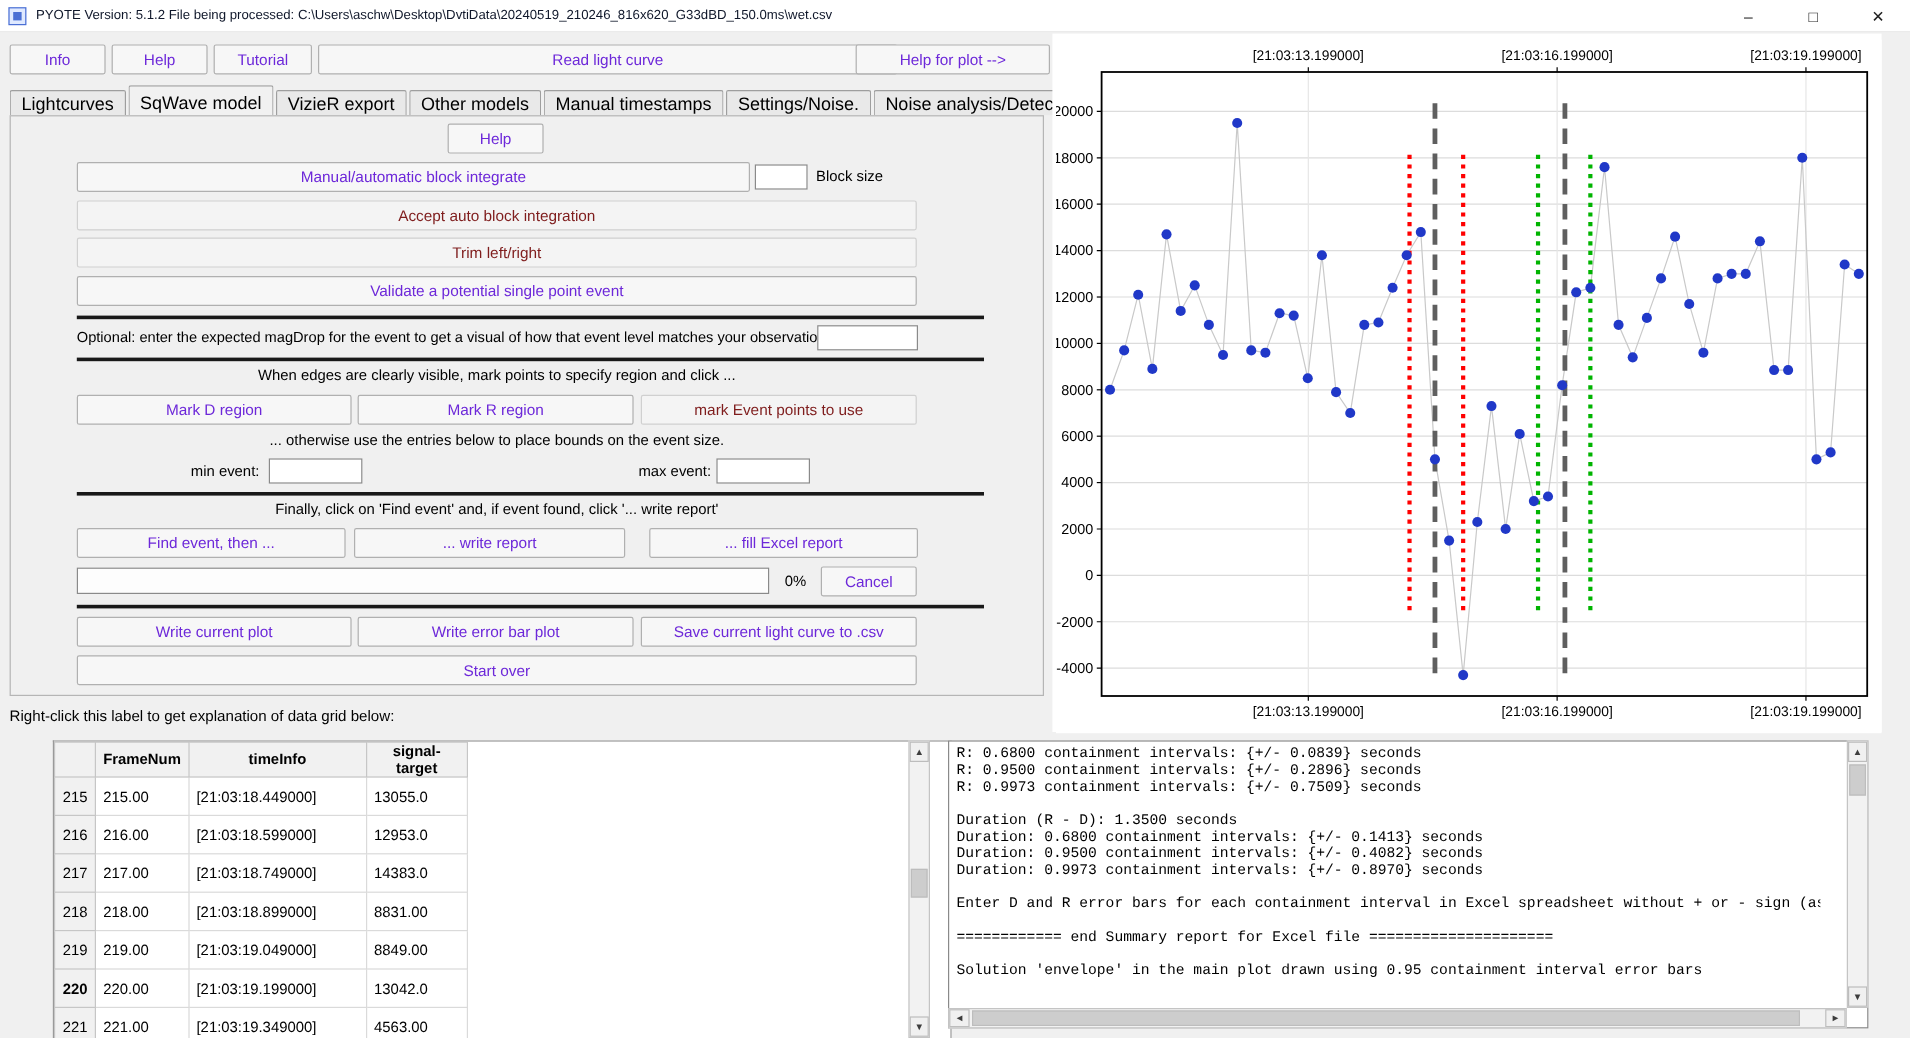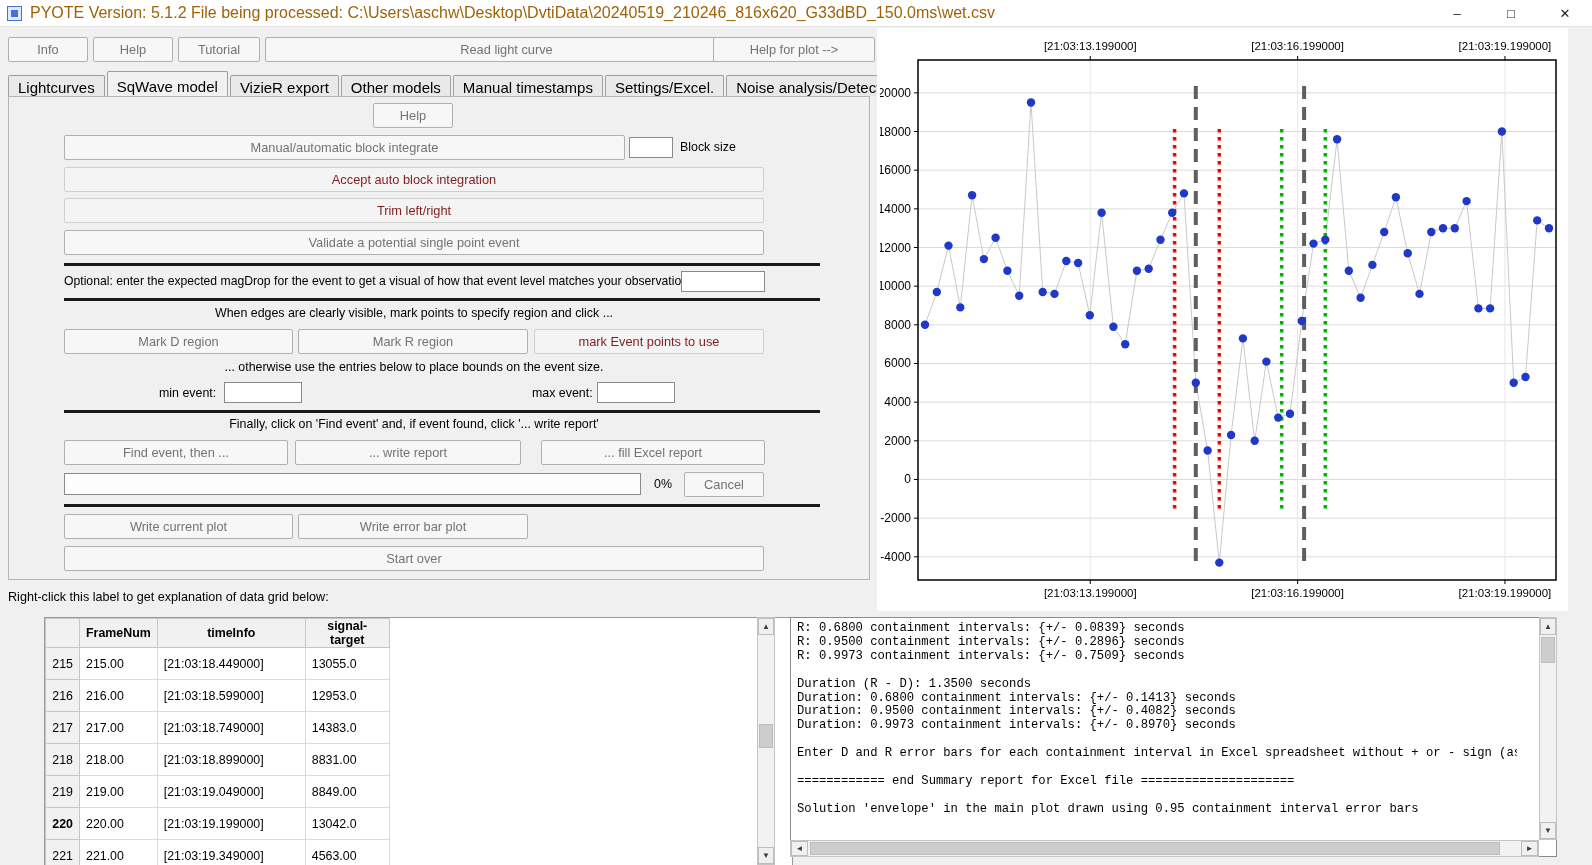--- a/index.html
+++ b/index.html
@@ -3,26 +3,26 @@
 <meta charset="utf-8">
 <style>
   *{box-sizing:border-box;margin:0;padding:0;}
   html,body{width:1592px;height:865px;overflow:hidden;font-family:"Liberation Sans",sans-serif;background:#f0f0f0;}
   #root{position:relative;width:1592px;height:865px;background:#f0f0f0;}
 
   
   .titlebar{position:absolute;left:0;top:0;width:1592px;height:27px;background:#ffffff;border-bottom:1px solid #e6e6e6;display:flex;align-items:center;}
   .app-icon{width:15px;height:15px;margin-left:7px;border:1px solid #4a6fd4;background:#dfe9ff;position:relative;}
   .app-icon::after{content:"";position:absolute;left:3px;top:3px;width:7px;height:7px;background:#4a6fd4;}
-  .title-text{font-size:16px;color:#a16207;margin-left:8px;white-space:nowrap;}
+  .title-text{font-size:11px;color:#0f172a;margin-left:8px;white-space:nowrap;}
   .win-controls{position:absolute;right:0;top:0;height:27px;display:flex;}
   .win-btn{width:54px;height:27px;display:flex;align-items:center;justify-content:center;font-size:13px;color:#222;}
 
   
-  .btn{position:absolute;background:#f7f7f7;border:1px solid #b0b0b0;border-radius:2px;font-size:12.8px;color:#737373;display:flex;align-items:center;justify-content:center;height:25px;white-space:nowrap;}
+  .btn{position:absolute;background:#f7f7f7;border:1px solid #b0b0b0;border-radius:2px;font-size:12.8px;color:#6d28d9;display:flex;align-items:center;justify-content:center;height:25px;white-space:nowrap;}
   .btn.disabled{color:#7f1d1d;border-color:#d0d0d0;background:#f4f4f4;}
   .input{position:absolute;background:#ffffff;border:1px solid #8a8a8a;height:21px;font-size:12.5px;padding:0 3px;}
   .lbl{position:absolute;font-size:12.4px;color:#000;white-space:nowrap;}
   .lbl.center{text-align:center;}
   .sep{position:absolute;height:3px;background:#191919;}
 
   
   .tabs{position:absolute;left:8px;top:71px;height:25px;display:flex;align-items:flex-end;}
   .tab{border:1px solid #9e9e9e;border-bottom:none;background:#e9e9e9;padding:3px 9px 4px 9px;font-size:15px;margin-right:2px;border-radius:2px 2px 0 0;height:21px;white-space:nowrap;}
   .tab.active{background:#f1f1f1;height:25px;padding-top:6px;}
@@ -72,21 +72,21 @@
   <div class="btn" style="left:178px;top:37px;width:82px;">Tutorial</div>
   <div class="btn" style="left:265px;top:37px;width:483px;">Read light curve</div>
   <div class="btn" style="left:713px;top:37px;width:162px;">Help for plot --&gt;</div>
 
   <div class="tabs" id="tabs">
       <div class="tab">Lightcurves</div>
       <div class="tab active">SqWave model</div>
       <div class="tab">VizieR export</div>
       <div class="tab">Other models</div>
       <div class="tab">Manual timestamps</div>
-      <div class="tab">Settings/Excel.</div>
+      <div class="tab">Settings/Noise.</div>
       <div class="tab">Noise analysis/Detectability</div>
       <div class="tab">Night Eagle 3</div>
     </div>
 
   <div class="panel">
     <div class="btn" style="left:364px;top:6px;width:80px;">Help</div>
 
     <div class="btn" style="left:55px;top:38px;width:561px;">Manual/automatic block integrate</div>
     <input class="input" style="left: 620px; top: 40px; width: 44px;">
     <div class="lbl" style="left:671px;top:43px;">Block size</div>
@@ -117,20 +117,21 @@
     <div class="btn" style="left:55px;top:343px;width:224px;">Find event, then ...</div>
     <div class="btn" style="left:532px;top:343px;width:224px;">... fill Excel report</div>
 
     <div class="progress" style="left:55px;top:376px;width:577px;"></div>
     <div class="lbl" style="left:645px;top:380px;">0%</div>
     <div class="btn" style="left:675px;top:375px;width:80px;">Cancel</div>
 
     <div class="sep" style="left:55px;top:407px;width:756px;"></div>
     <div class="btn" style="left:55px;top:417px;width:229px;">Write current plot</div>
     <div class="btn" style="left:289px;top:417px;width:230px;">Write error bar plot</div>
+    <div class="btn" style="left:525px;top:417px;width:230px;">Save current light curve to .csv</div>
     <div class="btn" style="left:55px;top:449px;width:700px;">Start over</div>
   </div>
 
   <div class="lbl" style="left:8px;top:590px;font-size:12.6px;">Right-click this label to get explanation of data grid below:</div>
 
   <div class="grid-wrap">
     <table class="grid" id="data-grid-table">
         <tbody>
           <tr>
             <th class="rowhdr" style="width:34px;"></th>

